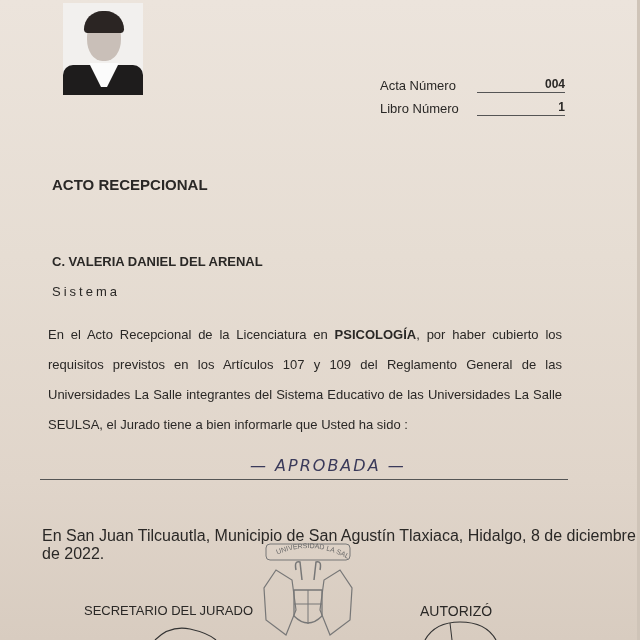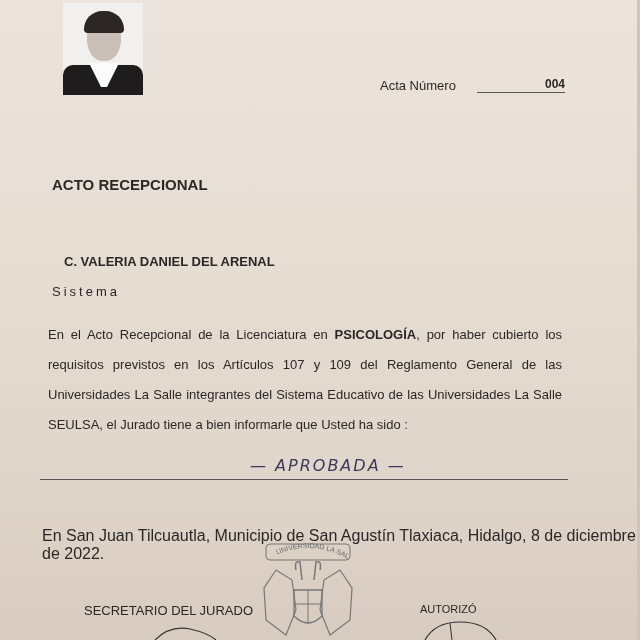--- a/index.html
+++ b/index.html
@@ -10,46 +10,50 @@
   .photo{left:63px;top:3px;width:80px;height:92px;background:#f2f0ee;overflow:hidden;}
   .photo .head{position:absolute;left:24px;top:10px;width:34px;height:48px;border-radius:50% 50% 45% 45%;background:#c9bfb8;}
   .photo .hair{position:absolute;left:21px;top:8px;width:40px;height:22px;border-radius:20px 20px 4px 4px;background:#2b2523;}
   .photo .jacket{position:absolute;left:0;top:62px;width:80px;height:30px;background:#1e1c1c;border-radius:10px 10px 0 0;}
   .photo .collar{position:absolute;left:26px;top:60px;width:30px;height:24px;background:#fbfbfb;clip-path:polygon(0 0,100% 0,60% 100%,40% 100%);}
   .fields{left:368px;top:70px;width:190px;font-size:13px;margin-left:12px;}
   .fields .row{display:flex;align-items:flex-end;height:23px;}
   .fields .lbl{width:97px;}
   .fields .val{width:88px;text-align:right;border-bottom:1.2px solid #555;padding-bottom:1px;font-weight:bold;font-size:12px;}
   .title{left:52px;top:176px;font-weight:bold;font-size:15px;line-height:17px;}
-  .name{left:64px;top:254px;font-weight:bold;font-size:13px;}
+  .name{left:52px;top:254px;font-weight:bold;font-size:13px;}
   .presente{left:52px;top:284px;font-size:13px;letter-spacing:3px;}
   .para{left:48px;top:320px;width:514px;font-size:13px;line-height:30px;text-align:justify;}
   .para b{font-weight:bold;}
   .result{left:250px;top:456px;font-family:"DejaVu Sans",sans-serif;font-size:16px;color:#3a3a5a;font-style:italic;letter-spacing:2px;}
   .rule{left:40px;top:479px;width:528px;height:1.4px;background:#555;}
   .place{left:42px;top:527px;font-size:16px;}
   .seal{left:256px;top:540px;width:104px;height:100px;}
   .sig-l{left:84px;top:603px;font-size:13px;}
-  .sig-r{left:420px;top:603px;font-size:11px;}
+  .sig-r{left:420px;top:603px;font-size:14px;}
   .edge{right:0;top:0;width:3px;height:640px;background:#cfc4b8;}
 </style>
 </head>
 <body>
 
 <div class="abs photo">
   <div class="jacket"></div>
   <div class="collar"></div>
   <div class="head"></div>
   <div class="hair"></div>
 </div>
 
 <div class="abs fields">
   <div class="row">
     <span class="lbl">Acta Número</span>
     <span class="val">004</span>
+  </div>
+  <div class="row">
+    <span class="lbl">Libro Número</span>
+    <span class="val">1</span>
   </div>
 </div>
 
 <div class="abs title">
   <div>ACTO RECEPCIONAL</div>
 </div>
 
 <div class="abs name">C. VALERIA DANIEL DEL ARENAL</div>
 <div class="abs presente">Sistema</div>
 

